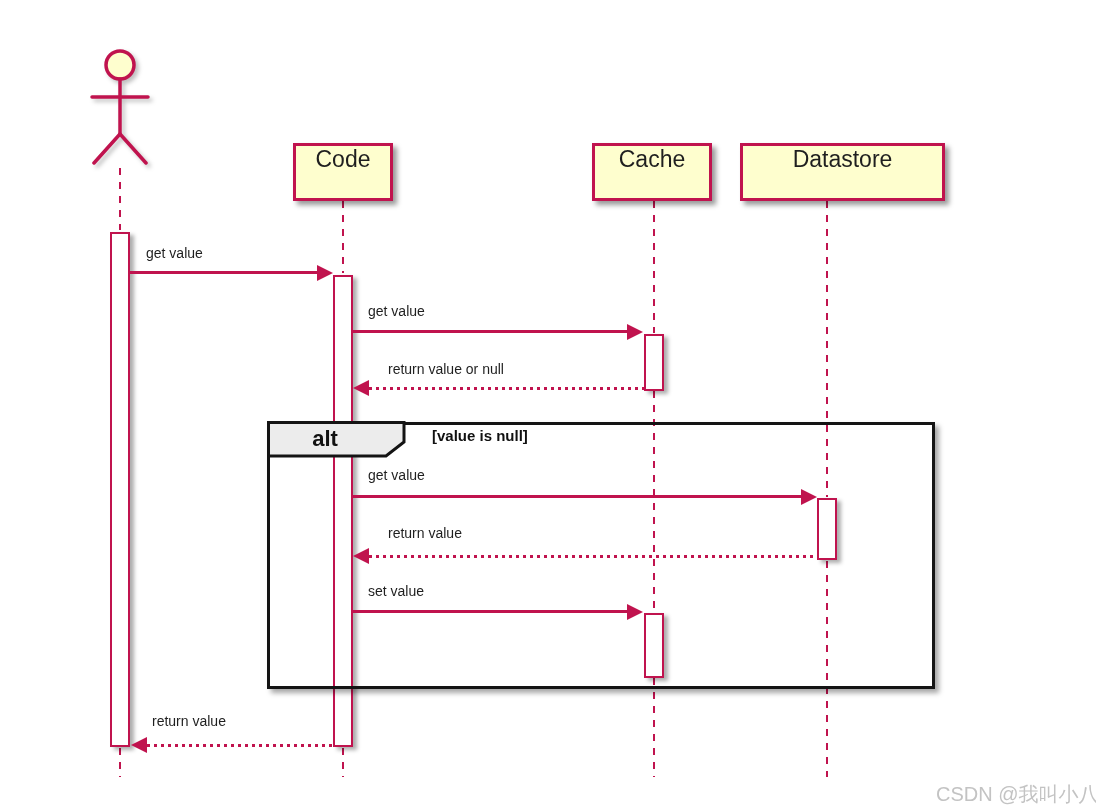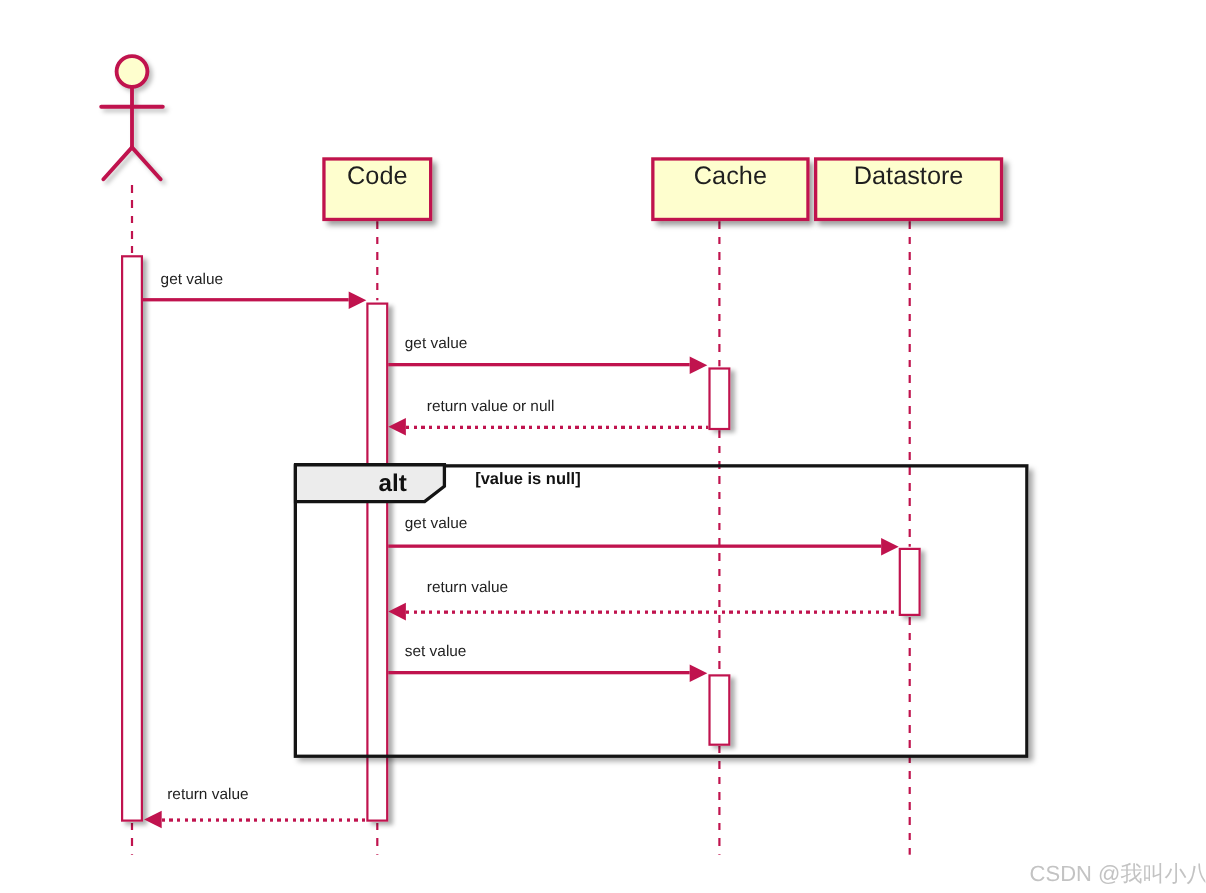--- a/index.html
+++ b/index.html
@@ -46,21 +46,21 @@
     border-top:8px solid transparent; border-bottom:8px solid transparent;
     border-right:16px solid var(--line);}
   .frame{
     position:absolute; left:267px; top:422px; width:668px; height:267px;
     box-sizing:border-box; border:3px solid var(--frame);
     box-shadow:4px 4px 5px rgba(0,0,0,.35); background:transparent; z-index:6;
   }
   .alt-pentagon{position:absolute; left:267px; top:421px; z-index:7;}
   .alt-op{
     position:absolute; left:267px; top:426px; width:116px; text-align:center;
-    font-weight:bold; font-size:22px; z-index:8; color:#111;margin-left:32px;
+    font-weight:bold; font-size:22px; z-index:8; color:#111;
   }
   .guard{
     position:absolute; left:432px; top:427px; font-weight:bold; font-size:15px;
     z-index:8; color:#111; white-space:nowrap;
   }
   .watermark{
     position:absolute; left:936px; top:781px; font-size:20px; color:#c3c3c3;
     z-index:9; white-space:nowrap;
   }
   .actor-svg{position:absolute; left:78px; top:33px; z-index:3;
@@ -75,24 +75,24 @@
     <circle cx="42" cy="32" r="14" fill="#fefece" stroke="#c0134e" stroke-width="3.5"></circle>
     <line x1="42" y1="46" x2="42" y2="101" stroke="#c0134e" stroke-width="3.5" stroke-linecap="round"></line>
     <line x1="14" y1="64" x2="70" y2="64" stroke="#c0134e" stroke-width="3.5" stroke-linecap="round"></line>
     <line x1="42" y1="101" x2="16" y2="130" stroke="#c0134e" stroke-width="3.5" stroke-linecap="round"></line>
     <line x1="42" y1="101" x2="68" y2="130" stroke="#c0134e" stroke-width="3.5" stroke-linecap="round"></line>
   </svg>
 
   <div class="pbox" style="left:293px; top:143px; width:100px;">
     <span>Code</span>
   </div>
-  <div class="pbox" style="left:592px; top:143px; width:144px;">
+  <div class="pbox" style="left:592px; top:143px; width:120px;">
     <span>Cache</span>
   </div>
-  <div class="pbox" style="left:740px; top:143px; width:172px;">
+  <div class="pbox" style="left:740px; top:143px; width:205px;">
     <span>Datastore</span>
   </div>
 
   <div class="lifeline" style="left:119px; top:168px; height:62px;"></div>
   <div class="lifeline" style="left:119px; top:748px; height:29px;"></div>
   <div class="lifeline" style="left:342px; top:201px; height:72px;"></div>
   <div class="lifeline" style="left:342px; top:748px; height:29px;"></div>
   <div class="lifeline" style="left:653px; top:201px; height:132px;"></div>
   <div class="lifeline" style="left:653px; top:391px; height:221px;"></div>
   <div class="lifeline" style="left:653px; top:678px; height:99px;"></div>

